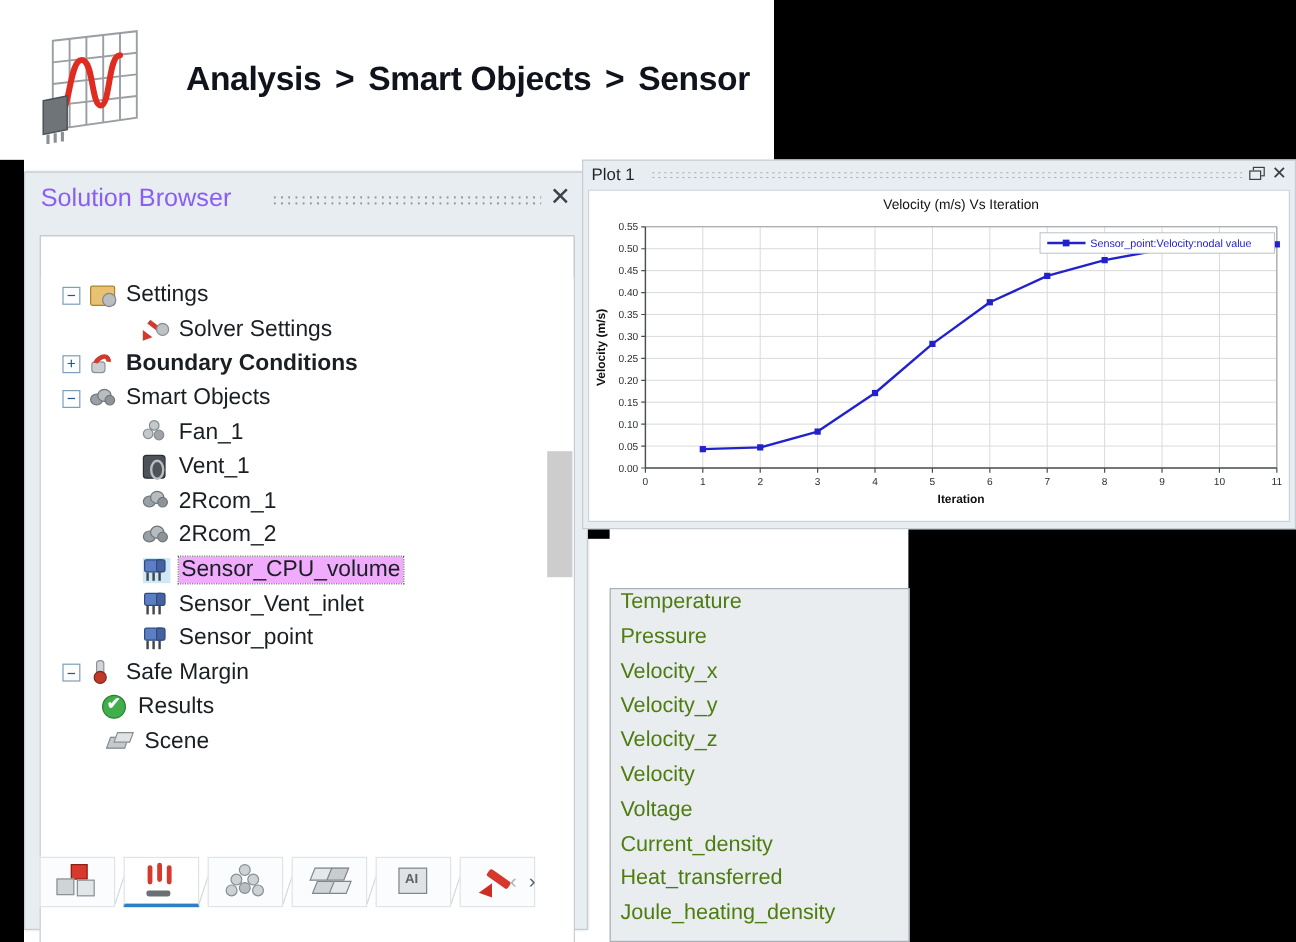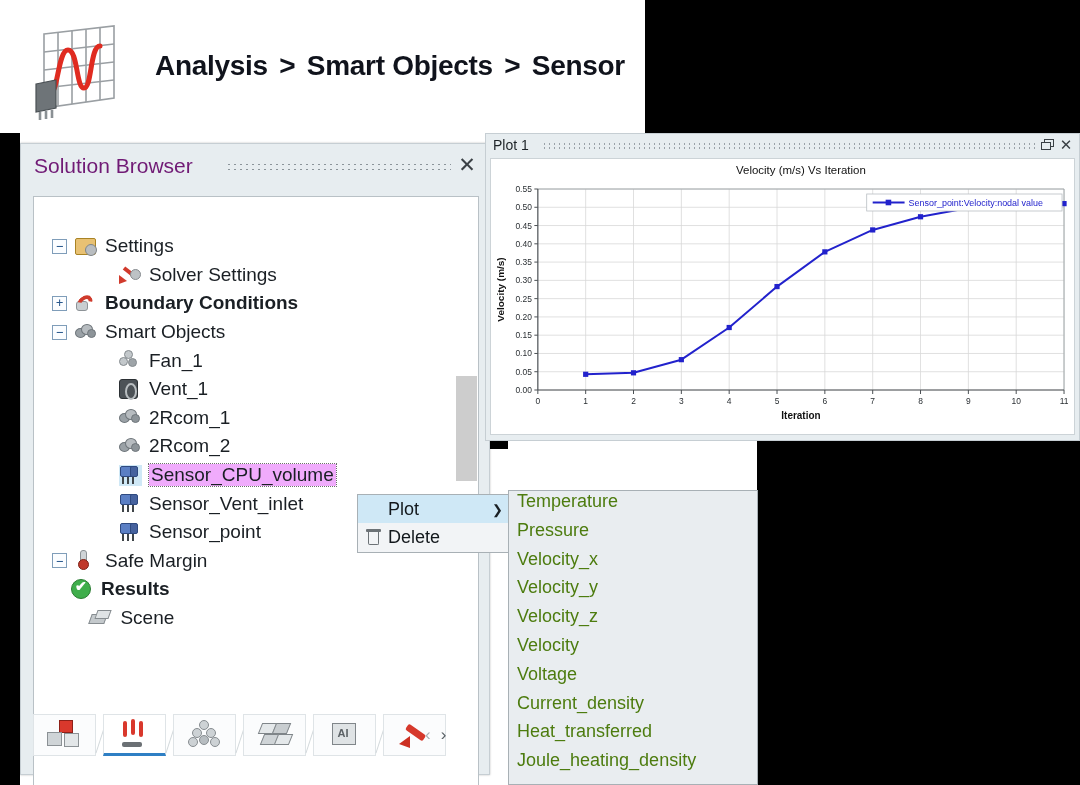--- a/index.html
+++ b/index.html
@@ -27,21 +27,21 @@
 
   
   #sol-panel {
     position: absolute; left: 20px; top: 143px; width: 470px; height: 632px;
     background: #e7edf0; border: 1px solid #c6ced3;
     box-shadow: 0 0 2px rgba(0,0,0,.25);
   }
   #sol-titlebar { position: relative; height: 46px; }
   #sol-title {
     position: absolute; left: 13px; top: 10px;
-    font-size: 21px; color: #701a75; white-space: nowrap;
+    font-size: 21px; color: #8b5cf6; white-space: nowrap;
   }
   #sol-grip {
     position: absolute; left: 205px; top: 18px; width: 225px; height: 11px;
     background-image: radial-gradient(#8b949a 0.8px, transparent 0.9px);
     background-size: 6px 5px;
   }
   #sol-close {
     position: absolute; right: 11px; top: 11px; width: 22px; height: 22px;
     color: #3b4146; font-size: 21px; line-height: 20px; text-align: center; cursor: pointer;
   }
@@ -411,21 +411,21 @@
           <div class="tnode" style="padding-left: 18px;">
             <span class="exp">−</span>
             <span class="ticon">
               <div class="ic-safe">
                 <div class="th"></div>
                 <div class="bulb"></div>
               </div>
             </span>
             <span class="tlabel">Safe Margin</span>
           </div>
-          <div class="tnode" style="padding-left: 14px; font-weight: bold;">
+          <div class="tnode" style="padding-left: 28px;">
             <span class="exp-spacer"></span>
             <span class="ticon">
               <div class="ic-results"></div>
             </span>
             <span class="tlabel">Results</span>
           </div>
           <div class="tnode" style="padding-left: 33.4px;">
             <span class="exp-spacer"></span>
             <span class="ticon">
               <div class="ic-scene">
@@ -602,36 +602,20 @@
           <rect x="476.40" y="46.40" width="5.2" height="5.2" fill="#2222cc"></rect>
           <rect x="572.40" y="42.02" width="5.2" height="5.2" fill="#2222cc"></rect>
           <rect x="377" y="35" width="196" height="17" fill="#ffffff" stroke="#b9bfc3" stroke-width="0.8"></rect>
           <line x1="383" y1="43.5" x2="415" y2="43.5" stroke="#2222cc" stroke-width="2"></line>
           <rect x="396" y="40.7" width="5.6" height="5.6" fill="#2222cc"></rect>
           <text x="419" y="46.9" font-size="9" font-family="Liberation Sans, sans-serif" fill="#2222cc">Sensor_point:Velocity:nodal value</text>
         </svg>
     </div>
   </div>
 
-  <div id="ctx-menu">
-    <div class="ctx-item hl">
-      <span class="ic"></span>
-      <span class="lbl">Plot</span>
-      <span class="arrow">❯</span>
-    </div>
-    <div class="ctx-item">
-      <span class="ic">
-        <span class="ic-trash">
-            <span class="lid"></span>
-            <span class="can"></span>
-          </span>
-      </span>
-      <span class="lbl">Delete</span>
-    </div>
-  </div>
 
   <div id="sub-menu">
       <div class="sub-item">
         <span>Temperature</span>
       </div>
       <div class="sub-item">
         <span>Pressure</span>
       </div>
       <div class="sub-item">
         <span>Velocity_x</span>

